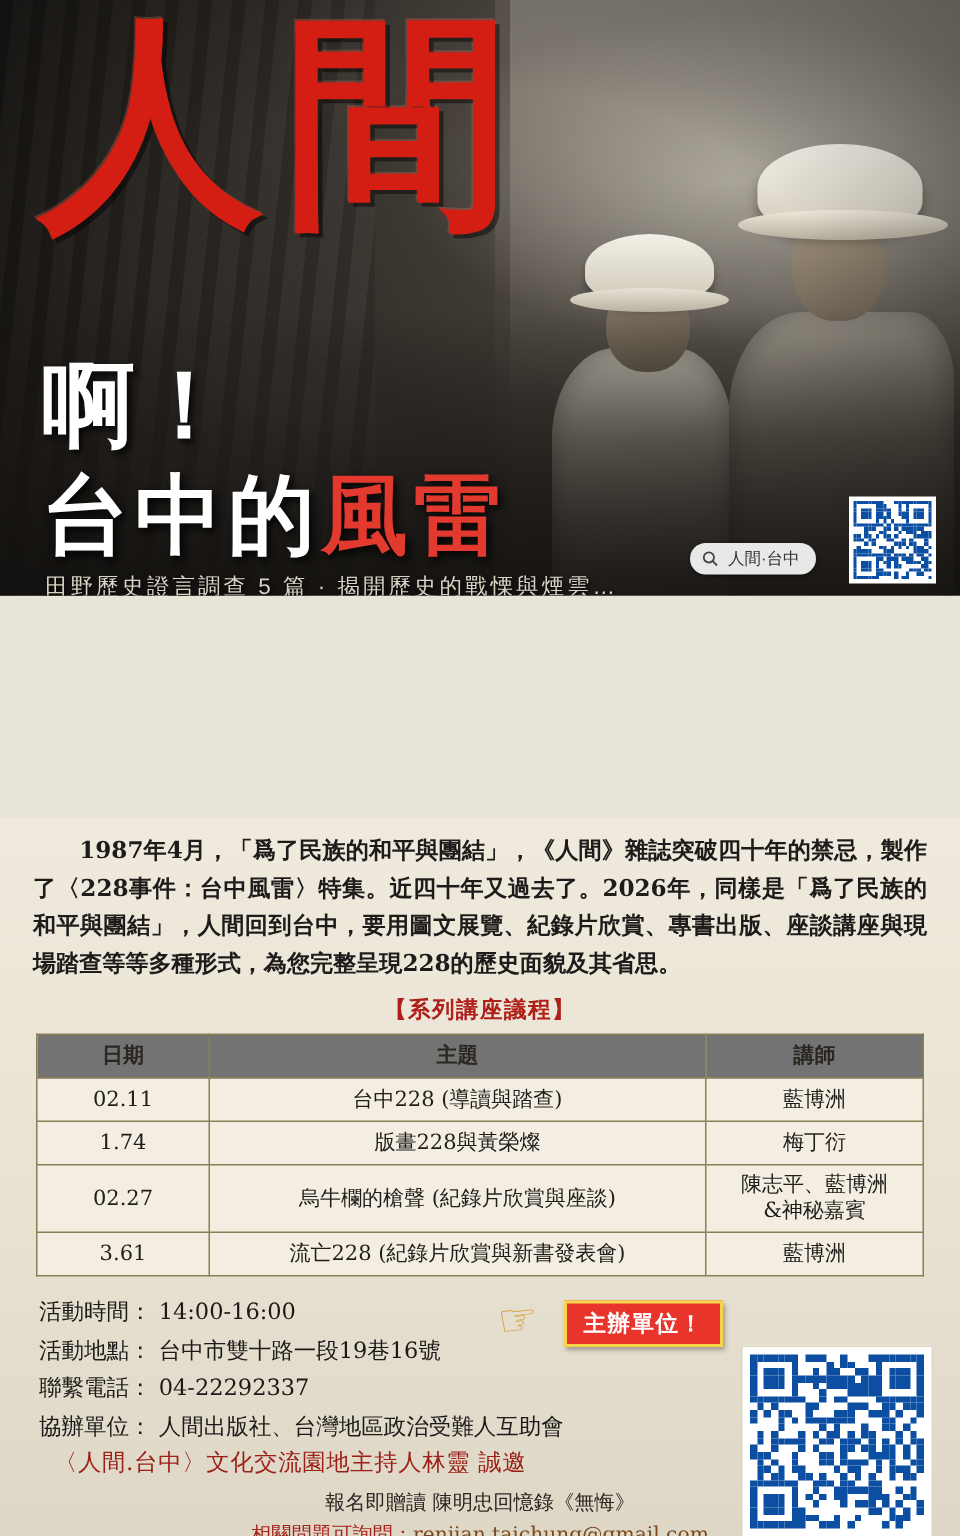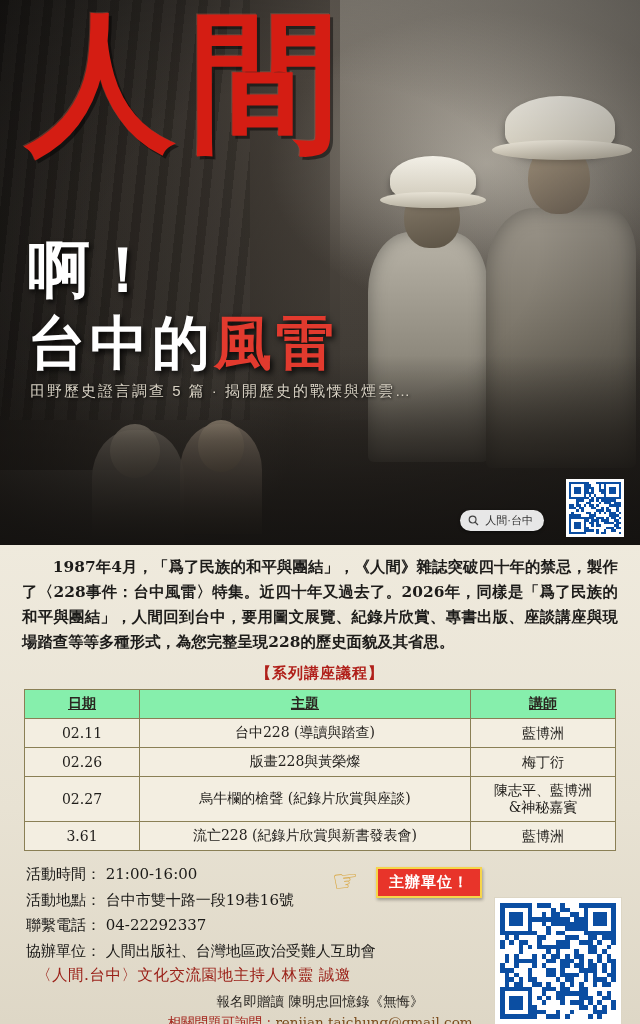--- a/index.html
+++ b/index.html
@@ -19,21 +19,21 @@
     height: 1024px;
     background: #e9e4d8;
     box-sizing: border-box;
     overflow: hidden;
   }
 
   
   .photo {
     position: relative;
     width: 640px;
-    height: 545px;
+    height: 397px;
     overflow: hidden;
     background: #3a3631;
     text-align: right;
   }
   .photo .bg-base {
     position: absolute;
     inset: 0;
     background:
       radial-gradient(ellipse 55% 45% at 76% 30%, rgba(215,210,198,0.55), rgba(120,115,105,0) 62%),
       radial-gradient(ellipse 40% 35% at 20% 80%, rgba(160,155,145,0.45), rgba(60,57,52,0) 65%),
@@ -242,27 +242,26 @@
   }
 
   table.schedule {
     width: 592px;
     margin: 6px auto 0 auto;
     border-collapse: collapse;
     background: #f3eee1;
     font-family: "DejaVu Serif", "Liberation Serif", serif;
   }
   table.schedule th {
-    background: #86efac;
+    background: #737373;
     border: 1px solid #8a7f55;
     font-size: 14px;
     font-weight: 700;
     color: #2a2620;
     padding: 5px 2px;
-    text-decoration: underline;
   }
   table.schedule td {
     border: 1px solid #8a7f55;
     font-size: 14px;
     color: #1f1d1a;
     padding: 5px 2px;
     text-align: center;
   }
   table.schedule td.date { width: 110px; }
   table.schedule td.lect { width: 140px; line-height: 17px; }
@@ -839,39 +838,39 @@
           <th>講師</th>
         </tr>
       </thead>
       <tbody id="schedule-body">
           <tr>
             <td class="date">02.11</td>
             <td class="topic">台中228 (導讀與踏查)</td>
             <td class="lect">藍博洲</td>
           </tr>
           <tr>
-            <td class="date">02.26</td>
+            <td class="date">1.74</td>
             <td class="topic">版畫228與黃榮燦</td>
             <td class="lect">梅丁衍</td>
           </tr>
           <tr>
             <td class="date">02.27</td>
             <td class="topic">烏牛欄的槍聲 (紀錄片欣賞與座談)</td>
             <td class="lect">陳志平、藍博洲<br>&amp;神秘嘉賓</td>
           </tr>
           <tr>
             <td class="date">3.61</td>
             <td class="topic">流亡228 (紀錄片欣賞與新書發表會)</td>
             <td class="lect">藍博洲</td>
           </tr>
         </tbody>
     </table>
 
     <div class="info">
-      <div>活動時間： 21:00-16:00</div>
+      <div>活動時間： 14:00-16:00</div>
       <div>活動地點： 台中市雙十路一段19巷16號</div>
       <div>聯繫電話： 04-22292337</div>
       <div>協辦單位： 人間出版社、台灣地區政治受難人互助會</div>
     </div>
 
     <div class="hand">☞</div>
     <div class="hot-badge">主辦單位！</div>
 
     <div class="qr-big" id="qr-big" style="display: grid; grid-template-columns: repeat(25, 1fr); grid-template-rows: repeat(25, 1fr);">
         <div class="qr-cell"></div>

